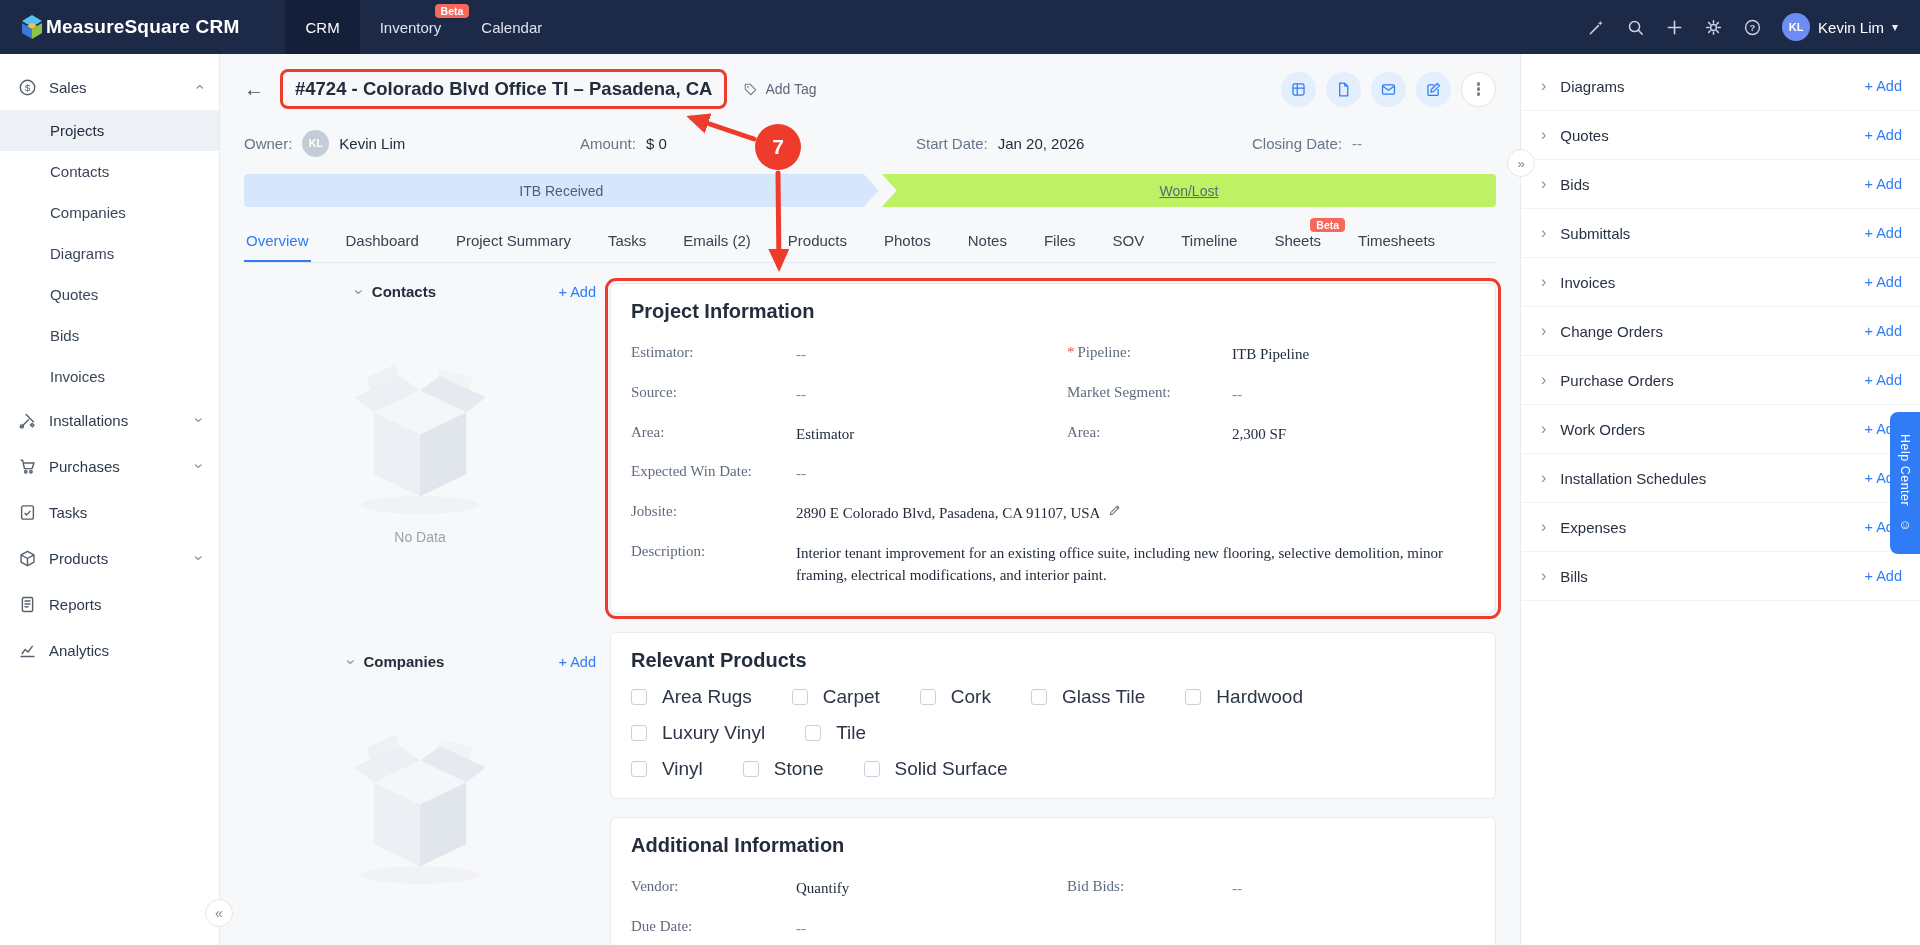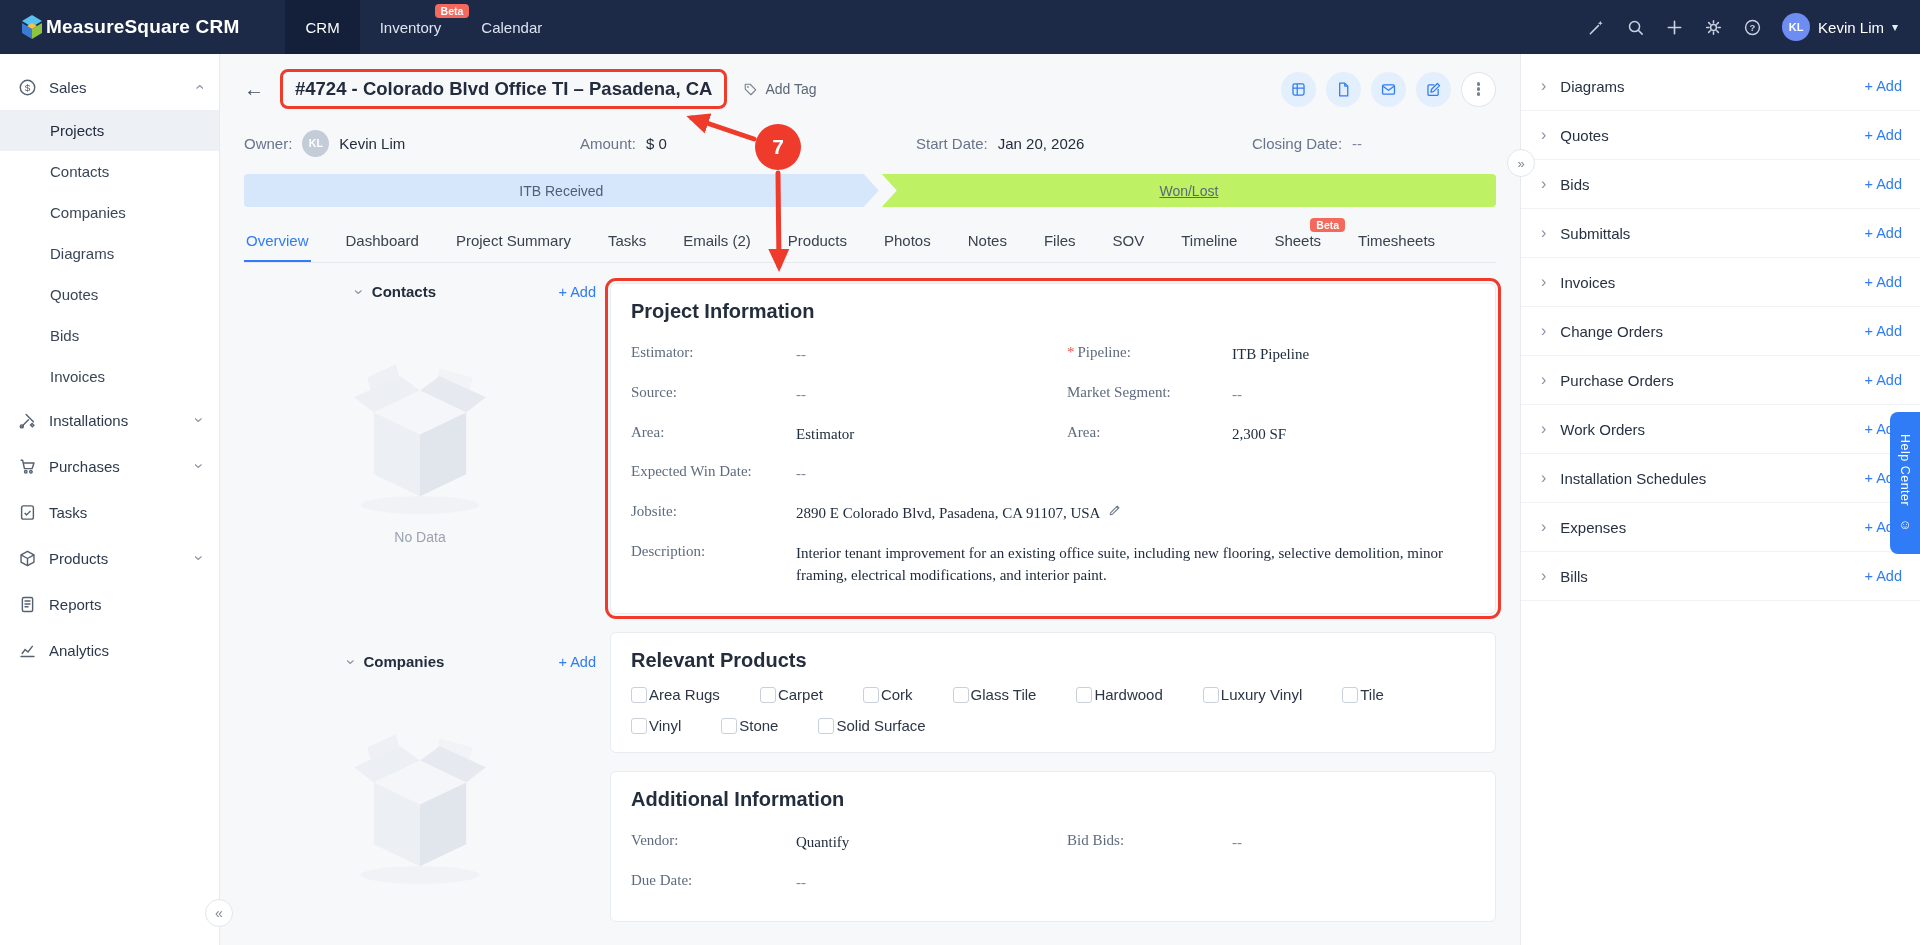--- a/index.html
+++ b/index.html
@@ -83,21 +83,21 @@
   .field .flabel { width:165px; flex:none; color:#5f6b7e; }
   .field .fvalue { color:#222d3d; line-height:1.45; }
   .fvalue.muted { color:#7c8699; }
   .span2 { grid-column:1 / -1; }
   .req-star { color:#e2574c; margin-right:3px; }
   .pencil { margin-left:8px; color:#6b7687; cursor:pointer; }
   .pencil svg { width:14px; height:14px; }
 
   .cb-row { margin-top:14px; display:flex; column-gap:40px; row-gap:14px; flex-wrap:wrap; }
   .cb-row + .cb-row { margin-top:14px; }
-  .cb-item { display:flex; align-items:center; gap:2px; font-size:15px; color:#2c3646; cursor:pointer;text-align:right; }
+  .cb-item { display:flex; align-items:center; gap:15px; font-size:19px; color:#2c3646; cursor:pointer;text-align:right; }
   .cbx { width:16px; height:16px; border:1.5px solid #c9d0da; border-radius:3px; background:#fff; flex:none; }
 
   
   .rightpanel { grid-row:2; grid-column:3; background:#fff; border-left:1px solid #e7eaef; position:relative; padding-top:8px; }
   .rp-row { height:49px; display:flex; align-items:center; padding:0 18px 0 20px; border-bottom:1px solid #f0f2f6; }
   .rp-chev { color:#8a93a3; font-size:16px; margin-right:14px; cursor:pointer; }
   .rp-label { font-size:15px; color:#273142; }
   .rp-add { margin-left:auto; color:#2f7cf6; font-size:14.5px; cursor:pointer; white-space:nowrap; }
   .rp-toggle { position:absolute; left:-14px; top:95px; width:28px; height:28px; border-radius:50%; background:#fff; border:1px solid #e2e6ec; color:#7d8795; display:flex; align-items:center; justify-content:center; cursor:pointer; z-index:5; font-size:13px; }
 

